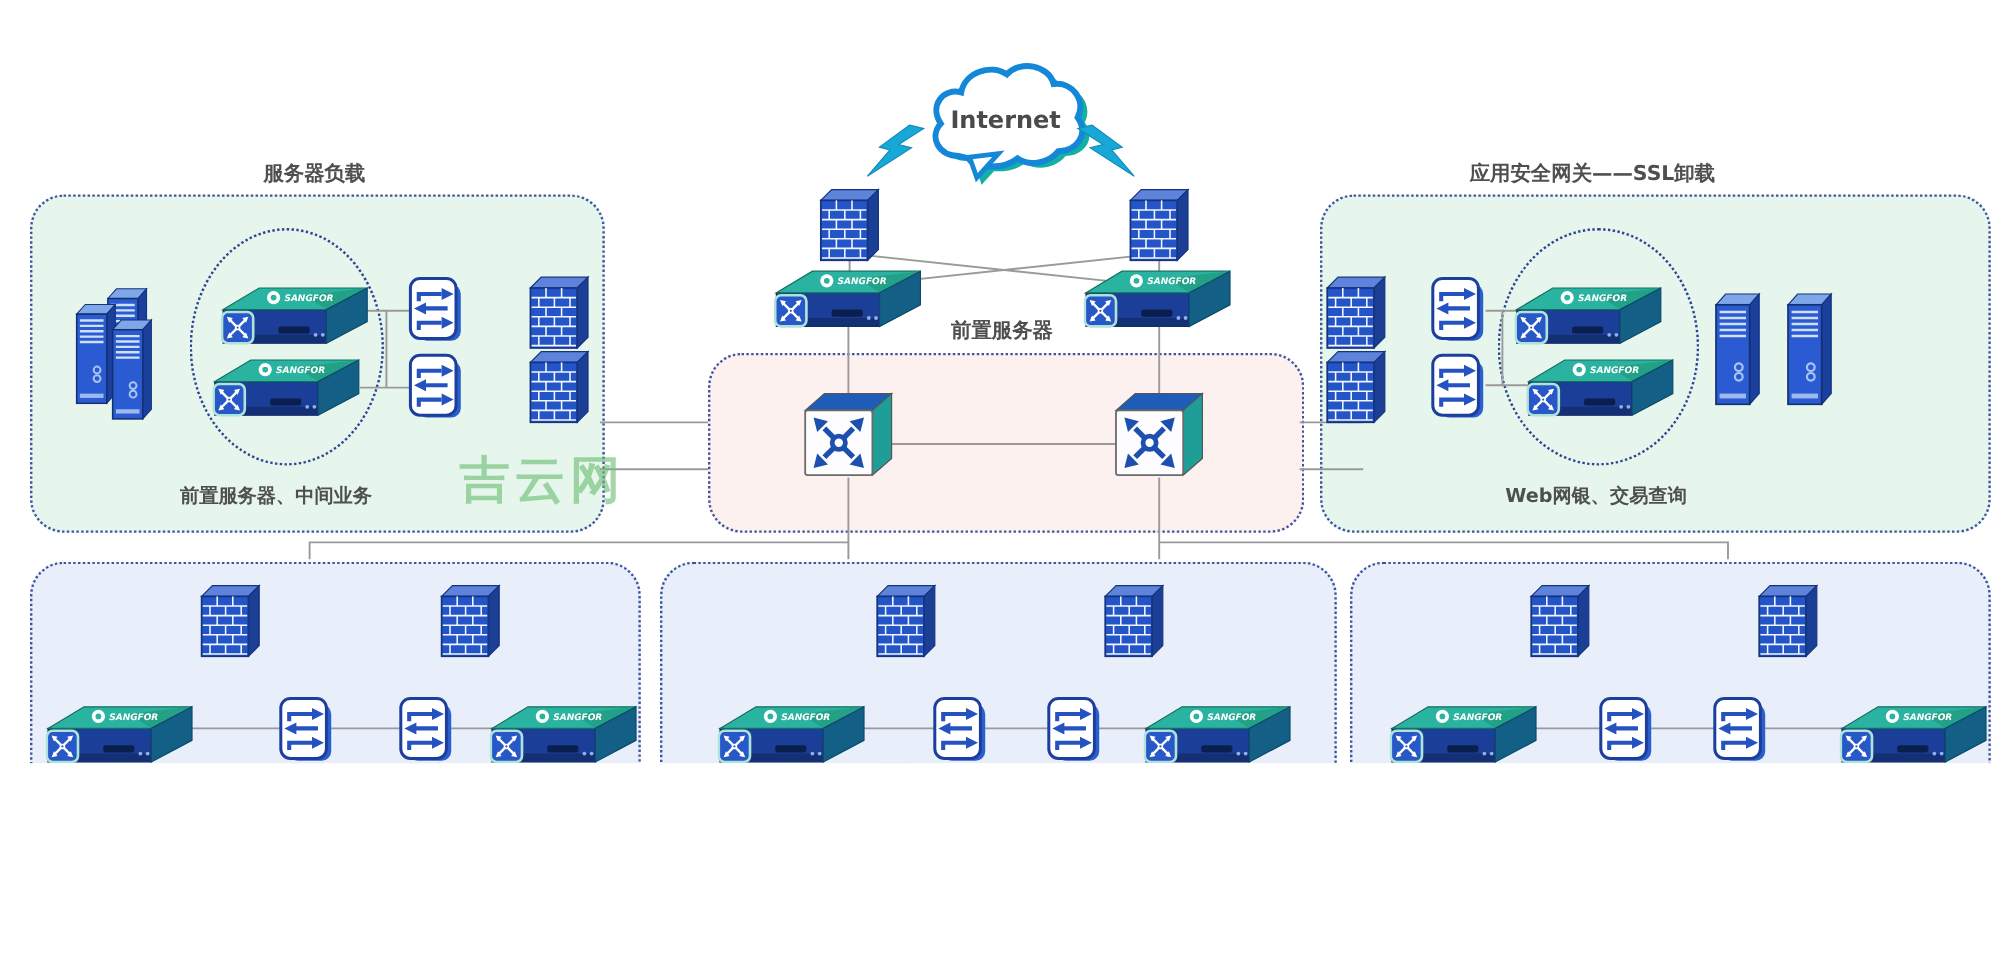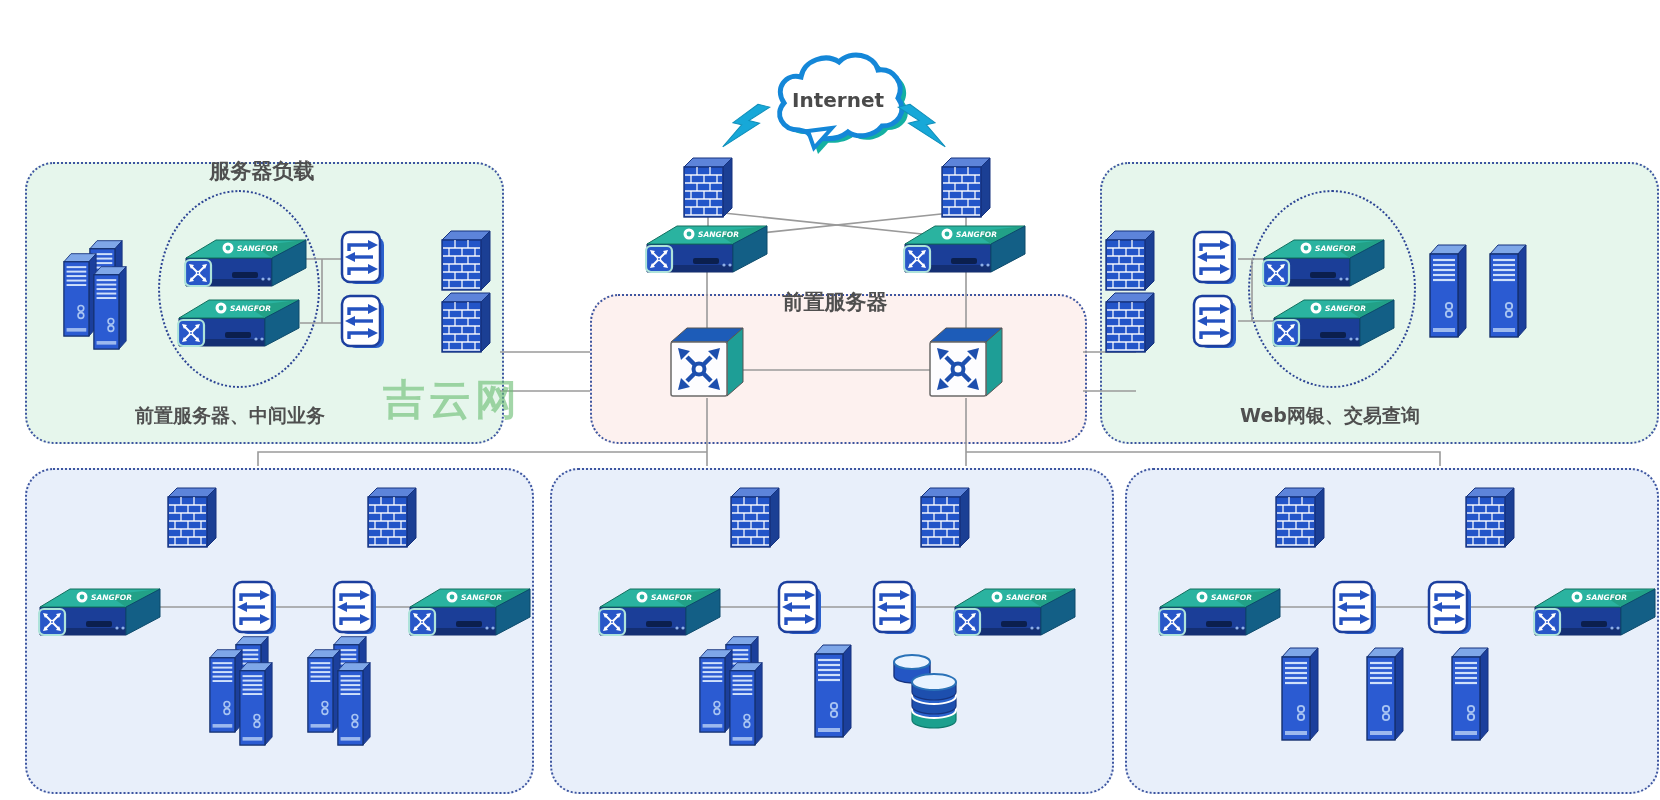--- a/index.html
+++ b/index.html
@@ -1,28 +1,28 @@
 <!DOCTYPE html>
 <html style="--zone_green: #e6f6ec; --zone_pink: #fdf1ef; --zone_blue: #e8effa; --zone_border: #3d55a0; --device_blue: #2456c6; --device_navy: #16337e; --device_teal: #2ab3a0; --wire_gray: #9a9a9a; --label_ink: #4f4f4f; --watermark_green: #6cbe74;"><head>
 <meta charset="utf-8">
 <style>
   html,body{margin:0;padding:0;background:#fff;}
-  #stage{position:relative;width:1660px;height:800px;background:#fff;overflow:hidden;
+  #stage{position:relative;width:1660px;height:636px;background:#fff;overflow:hidden;
          font-family:"DejaVu Sans","Liberation Sans",sans-serif;}
   .abs{position:absolute;}
   .zone{position:absolute;border:2px dotted var(--zone_border,#3d55a0);border-radius:28px;z-index:1;}
   .zone.green{background:var(--zone_green,#e6f6ec);}
   .zone.pink{background:var(--zone_pink,#fdf1ef);}
   .zone.blue{background:var(--zone_blue,#e8effa);}
   .hacircle{position:absolute;border:2.5px dotted #2c4494;border-radius:50%;z-index:2;background:transparent;}
   #wires{position:absolute;left:0;top:0;z-index:3;}
   #devices .abs{z-index:4;}
   .lbl{position:absolute;transform:translateX(-50%);white-space:nowrap;
-       color:var(--label_ink,#4f4f4f);font-weight:700;font-size:19px;z-index:6;}
-  .lbl.title{font-size:21px;margin-top:24px;}
+       color:var(--label_ink,#4f4f4f);font-weight:700;font-size:16px;z-index:6;}
+  .lbl.title{font-size:17px;}
   #watermark{position:absolute;left:383px;top:372px;font-size:42px;font-weight:700;
              letter-spacing:4px;color:var(--watermark_green,#6cbe74);opacity:.62;z-index:8;}
   .boltL{transform:rotate(14deg);}
   .boltR{transform:scale(-1,1) rotate(14deg);}
   .cluster{position:absolute;}
   .cluster .abs{position:absolute;}
 </style>
 </head>
 <body>
 
@@ -1067,18 +1067,19 @@
         <line x1="5" y1="28" x2="27" y2="28" stroke="#cfe0fa" stroke-width="2.2"></line>
         <line x1="5" y1="33" x2="27" y2="33" stroke="#cfe0fa" stroke-width="2.2"></line>
         <line x1="5" y1="38" x2="27" y2="38" stroke="#cfe0fa" stroke-width="2.2"></line>
         <circle cx="21" cy="64" r="3.2" fill="none" stroke="#a8c4f2" stroke-width="1.8"></circle>
         <circle cx="21" cy="72" r="3.2" fill="none" stroke="#a8c4f2" stroke-width="1.8"></circle>
         <rect x="5" y="86" width="22" height="4" fill="#9db9ee"></rect>
       </svg>
     </div>
 
   <div class="lbl title" style="left:262px;top:133px">服务器负载</div>
+  <div class="lbl title" style="left:1327px;top:133px">应用安全网关——SSL卸载</div>
   <div class="lbl title" style="left:835px;top:264px">前置服务器</div>
   <div class="lbl" style="left:230px;top:403px">前置服务器、中间业务</div>
   <div class="lbl" style="left:1330px;top:403px">Web网银、交易查询</div>
 
   <div id="watermark">吉云网</div>
 </div>
 
 </body></html>

